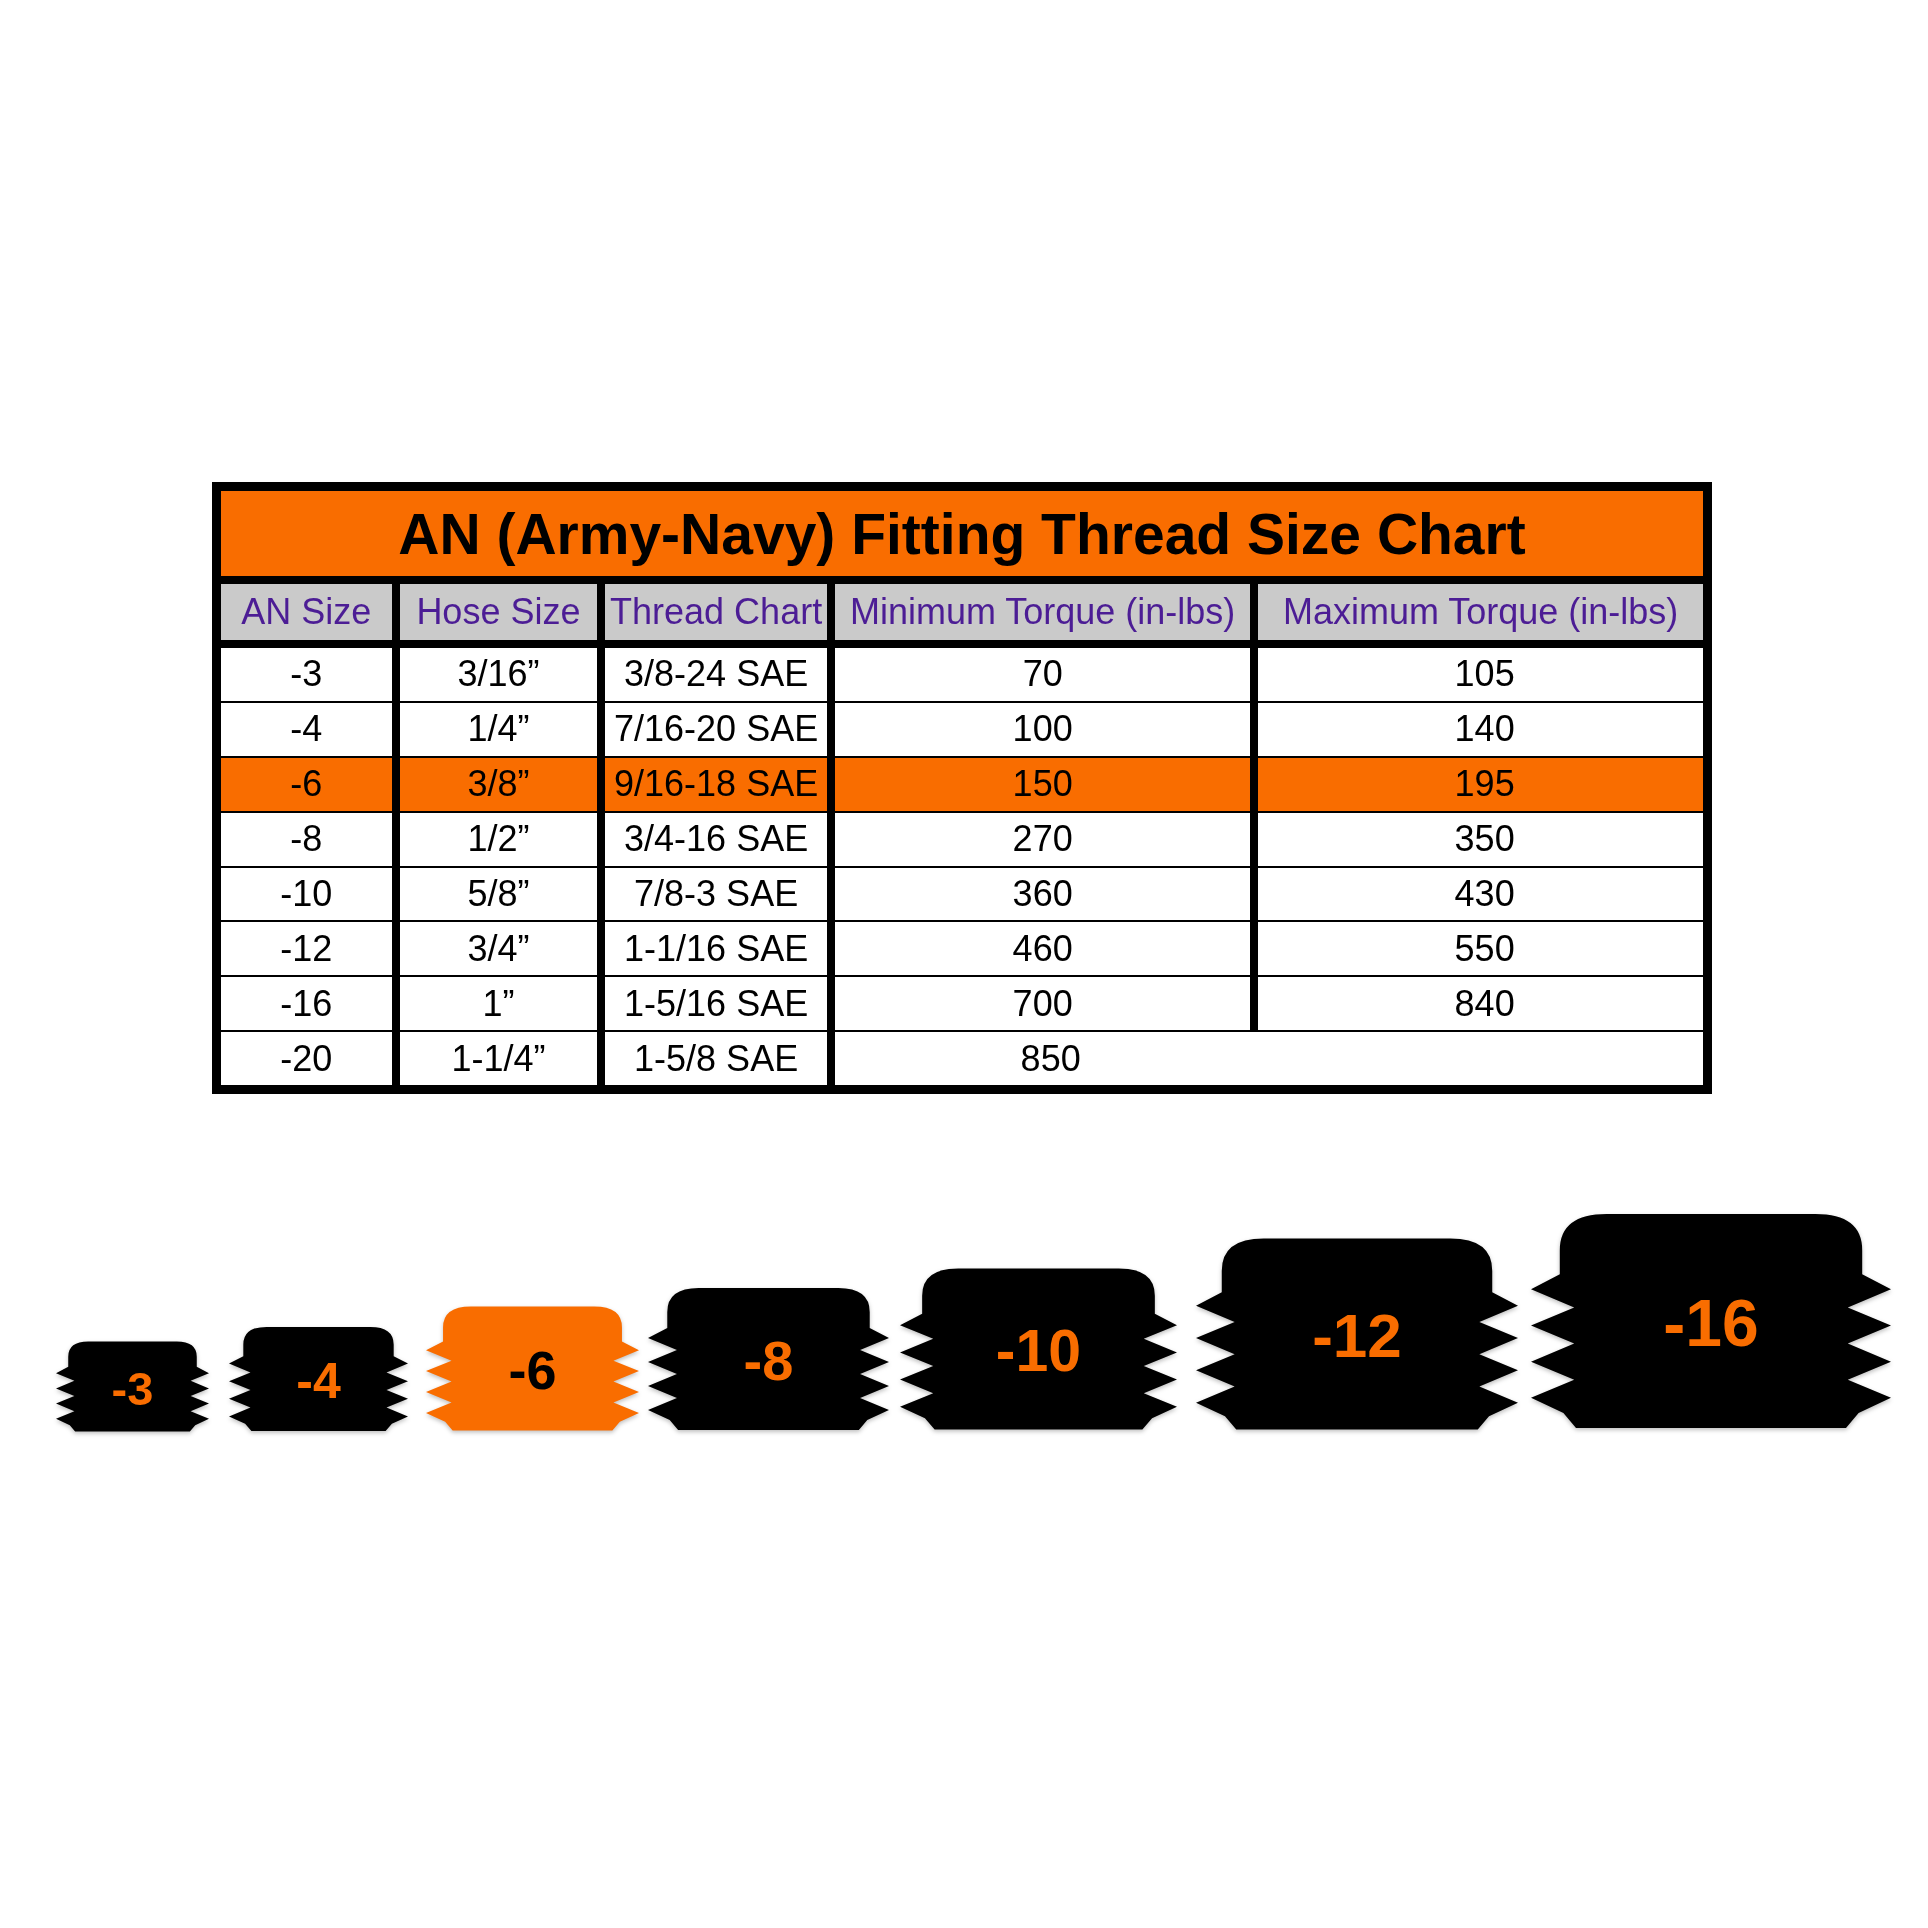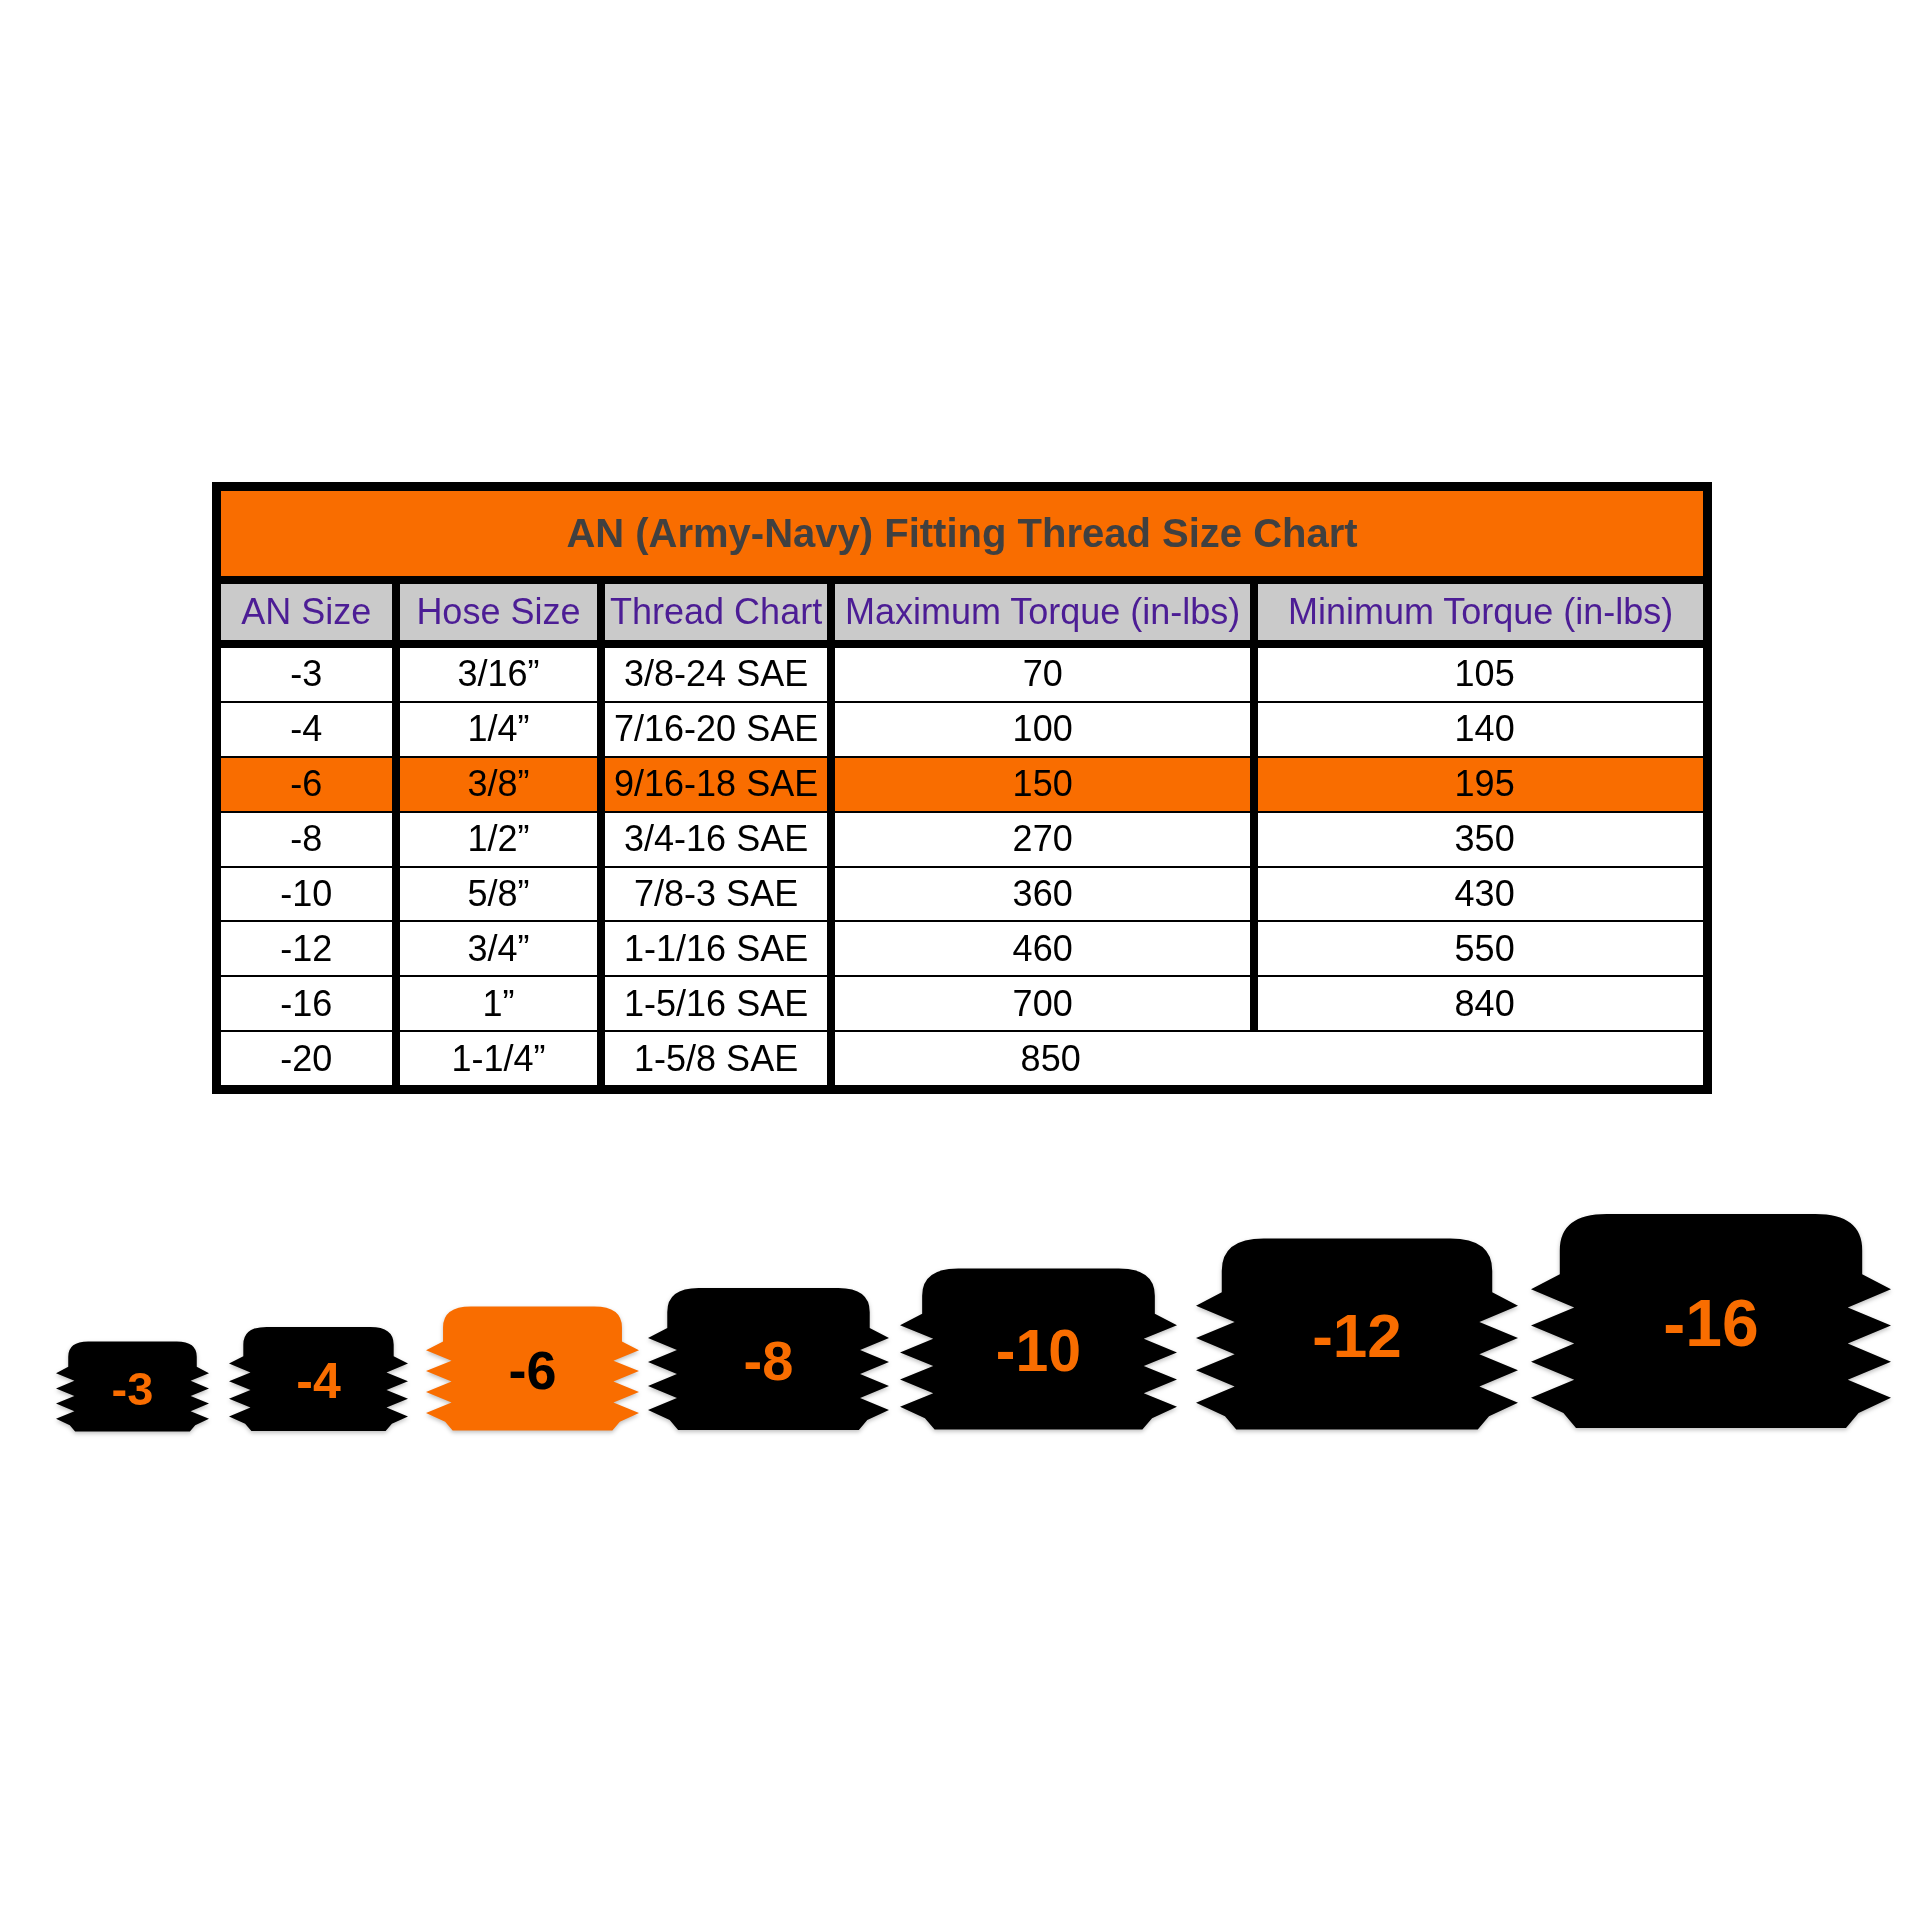--- a/index.html
+++ b/index.html
@@ -9,21 +9,21 @@
   
   .tablewrap{
     position:absolute;left:212px;top:482px;width:1500px;height:612px;
     box-sizing:border-box;border:9.4px solid #000;background:#000;
     display:flex;flex-direction:column;
   }
   .title-row{
     height:85px;flex:0 0 85px;background:var(--orange);
     border-bottom:8.5px solid #000;
     display:flex;align-items:center;justify-content:center;
-    font-size:40px;font-weight:bold;color:#404040;letter-spacing:0px;
+    font-size:57px;font-weight:bold;color:#000000;letter-spacing:0px;
   }
   .header-row{
     height:56px;flex:0 0 56px;background:#000;border-bottom:8.5px solid #000;
     display:grid;grid-template-columns:192fr 221fr 247fr 455fr 478fr;
   }
   .header-row .cell{
     background:var(--gray);display:flex;align-items:center;justify-content:center;
     font-size:36px;color:#4c1d95;border-right:8.5px solid #000;white-space:nowrap;
   }
   .header-row .cell:last-child{border-right:none;}
@@ -53,22 +53,22 @@
 <body>
 
 <div class="canvas">
 
   <div class="tablewrap">
     <div class="title-row">AN (Army-Navy) Fitting Thread Size Chart</div>
     <div class="header-row">
       <div class="cell">AN Size</div>
       <div class="cell">Hose Size</div>
       <div class="cell">Thread Chart</div>
+      <div class="cell">Minimum Torque (in-lbs)</div>
       <div class="cell">Maximum Torque (in-lbs)</div>
-      <div class="cell">Minimum Torque (in-lbs)</div>
     </div>
     <div class="tbody">
         <div class="trow">
           <div class="cell">-3</div>
           <div class="cell">3/16”</div>
           <div class="cell">3/8-24 SAE</div>
           <div class="cell">70</div>
           <div class="cell">105</div>
         </div>
         <div class="trow">

